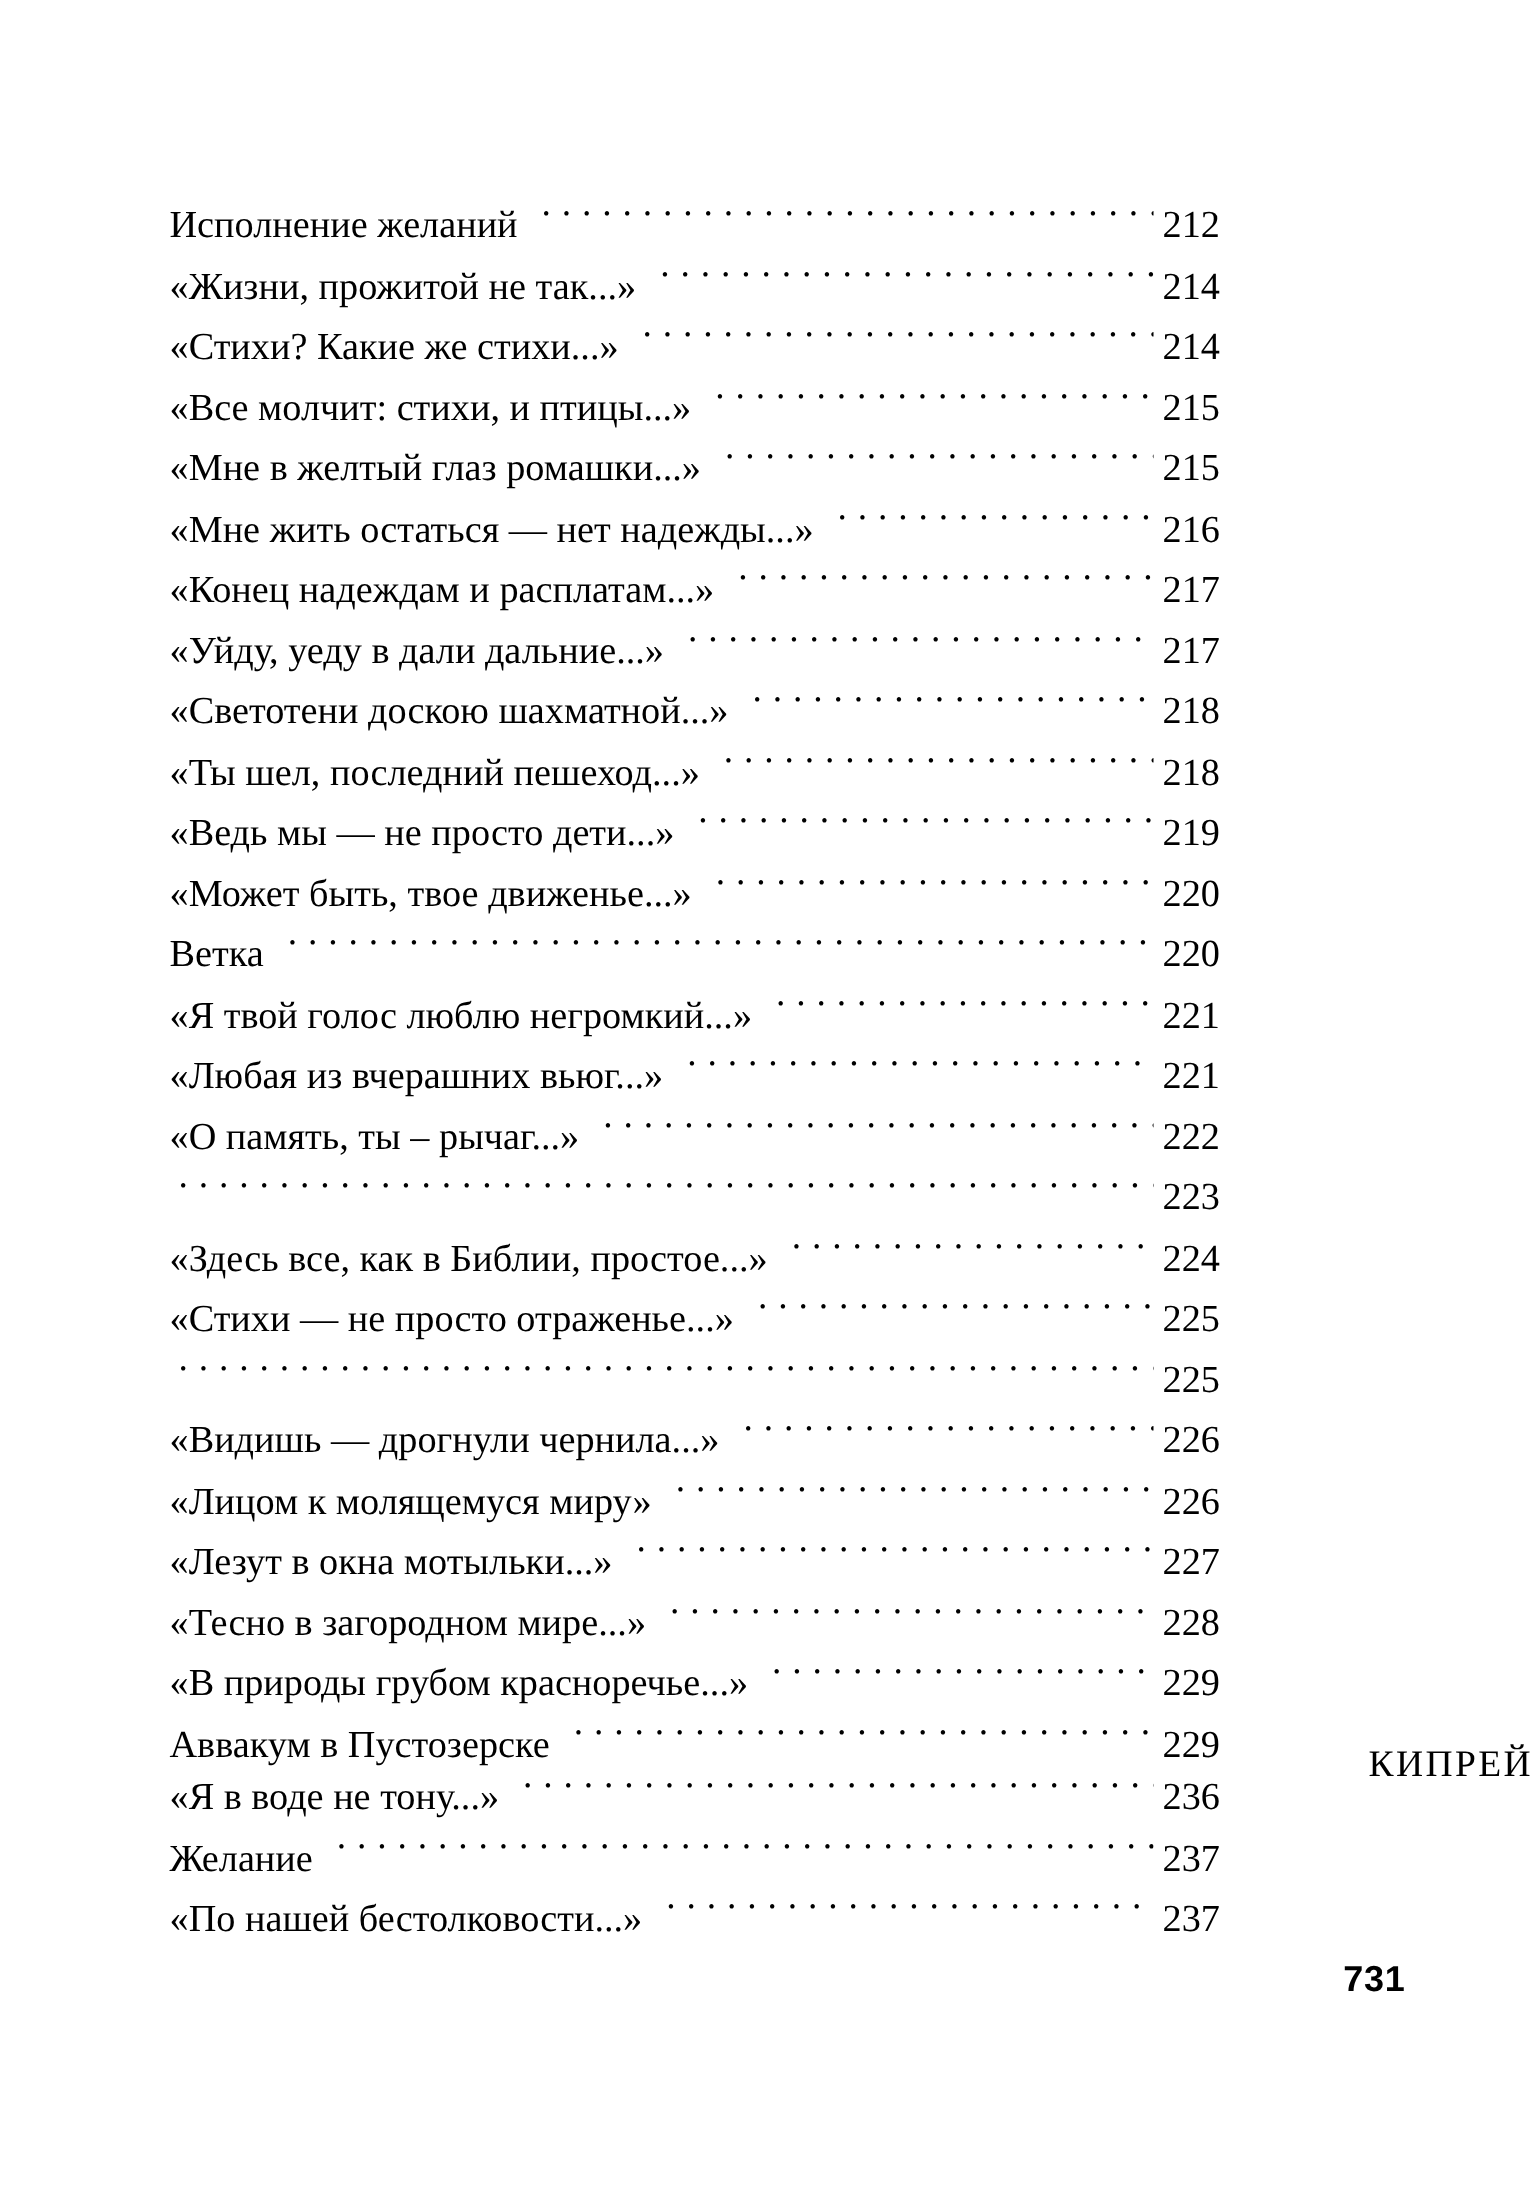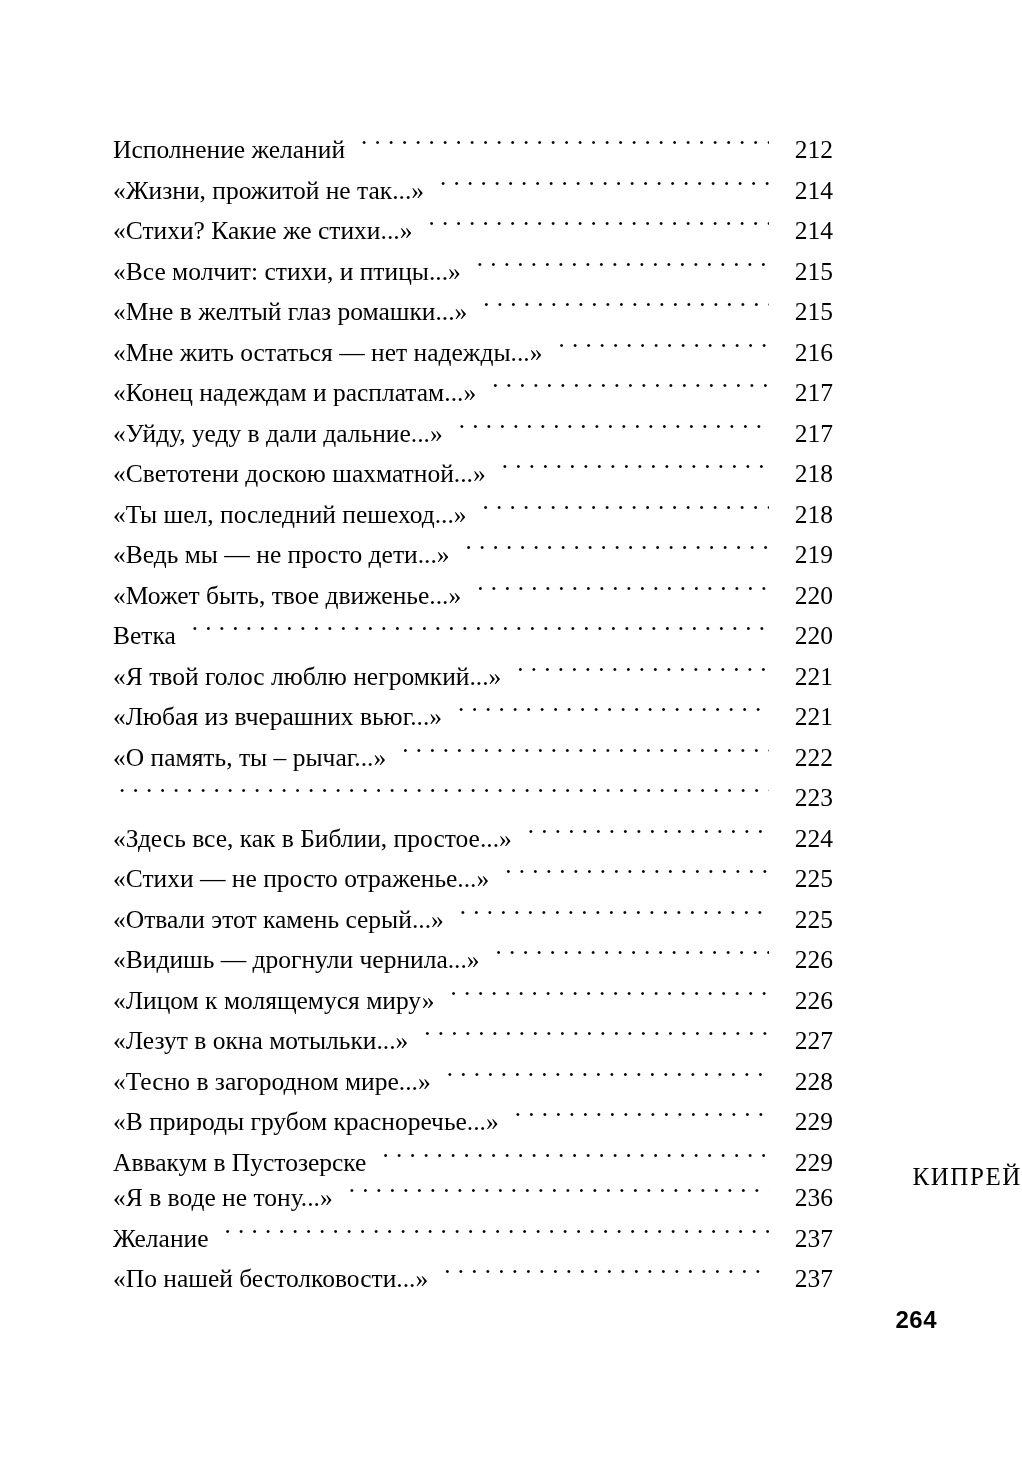--- a/index.html
+++ b/index.html
@@ -52,21 +52,21 @@
     left: 0;
     bottom: 0.06em;
     white-space: nowrap;
     letter-spacing: 0.5px;
     font-size: 25px;
     color: #000;
   }
   .toc-page {
     flex: 0 0 auto;
     width: 58px;
-    text-align: right;
+    text-align: left;
     font-size: 25.5px;
   }
   .section-heading {
     position: absolute;
     left: 0;
     top: 1163px;
     width: 1022px;
     text-align: right;
     font-size: 25px;
     letter-spacing: 1.6px;
@@ -181,21 +181,20 @@
       <span class="toc-title">«Здесь все, как в Библии, простое...»</span>
       <span class="toc-dots"></span>
       <span class="toc-page">224</span>
     </div>
     <div class="toc-row">
       <span class="toc-title">«Стихи — не просто отраженье...»</span>
       <span class="toc-dots"></span>
       <span class="toc-page">225</span>
     </div>
     <div class="toc-row">
-      <span class="toc-title">«Отвали этот камень серый...»</span>
       <span class="toc-dots"></span>
       <span class="toc-page">225</span>
     </div>
     <div class="toc-row">
       <span class="toc-title">«Видишь — дрогнули чернила...»</span>
       <span class="toc-dots"></span>
       <span class="toc-page">226</span>
     </div>
     <div class="toc-row">
       <span class="toc-title">«Лицом к молящемуся миру»</span>
@@ -237,15 +236,15 @@
       <span class="toc-dots"></span>
       <span class="toc-page">237</span>
     </div>
     <div class="toc-row">
       <span class="toc-title">«По нашей бестолковости...»</span>
       <span class="toc-dots"></span>
       <span class="toc-page">237</span>
     </div>
   </div>
 
-  <div class="folio">264</div>
+  <div class="folio">731</div>
 
 </div>
 
 </body></html>

